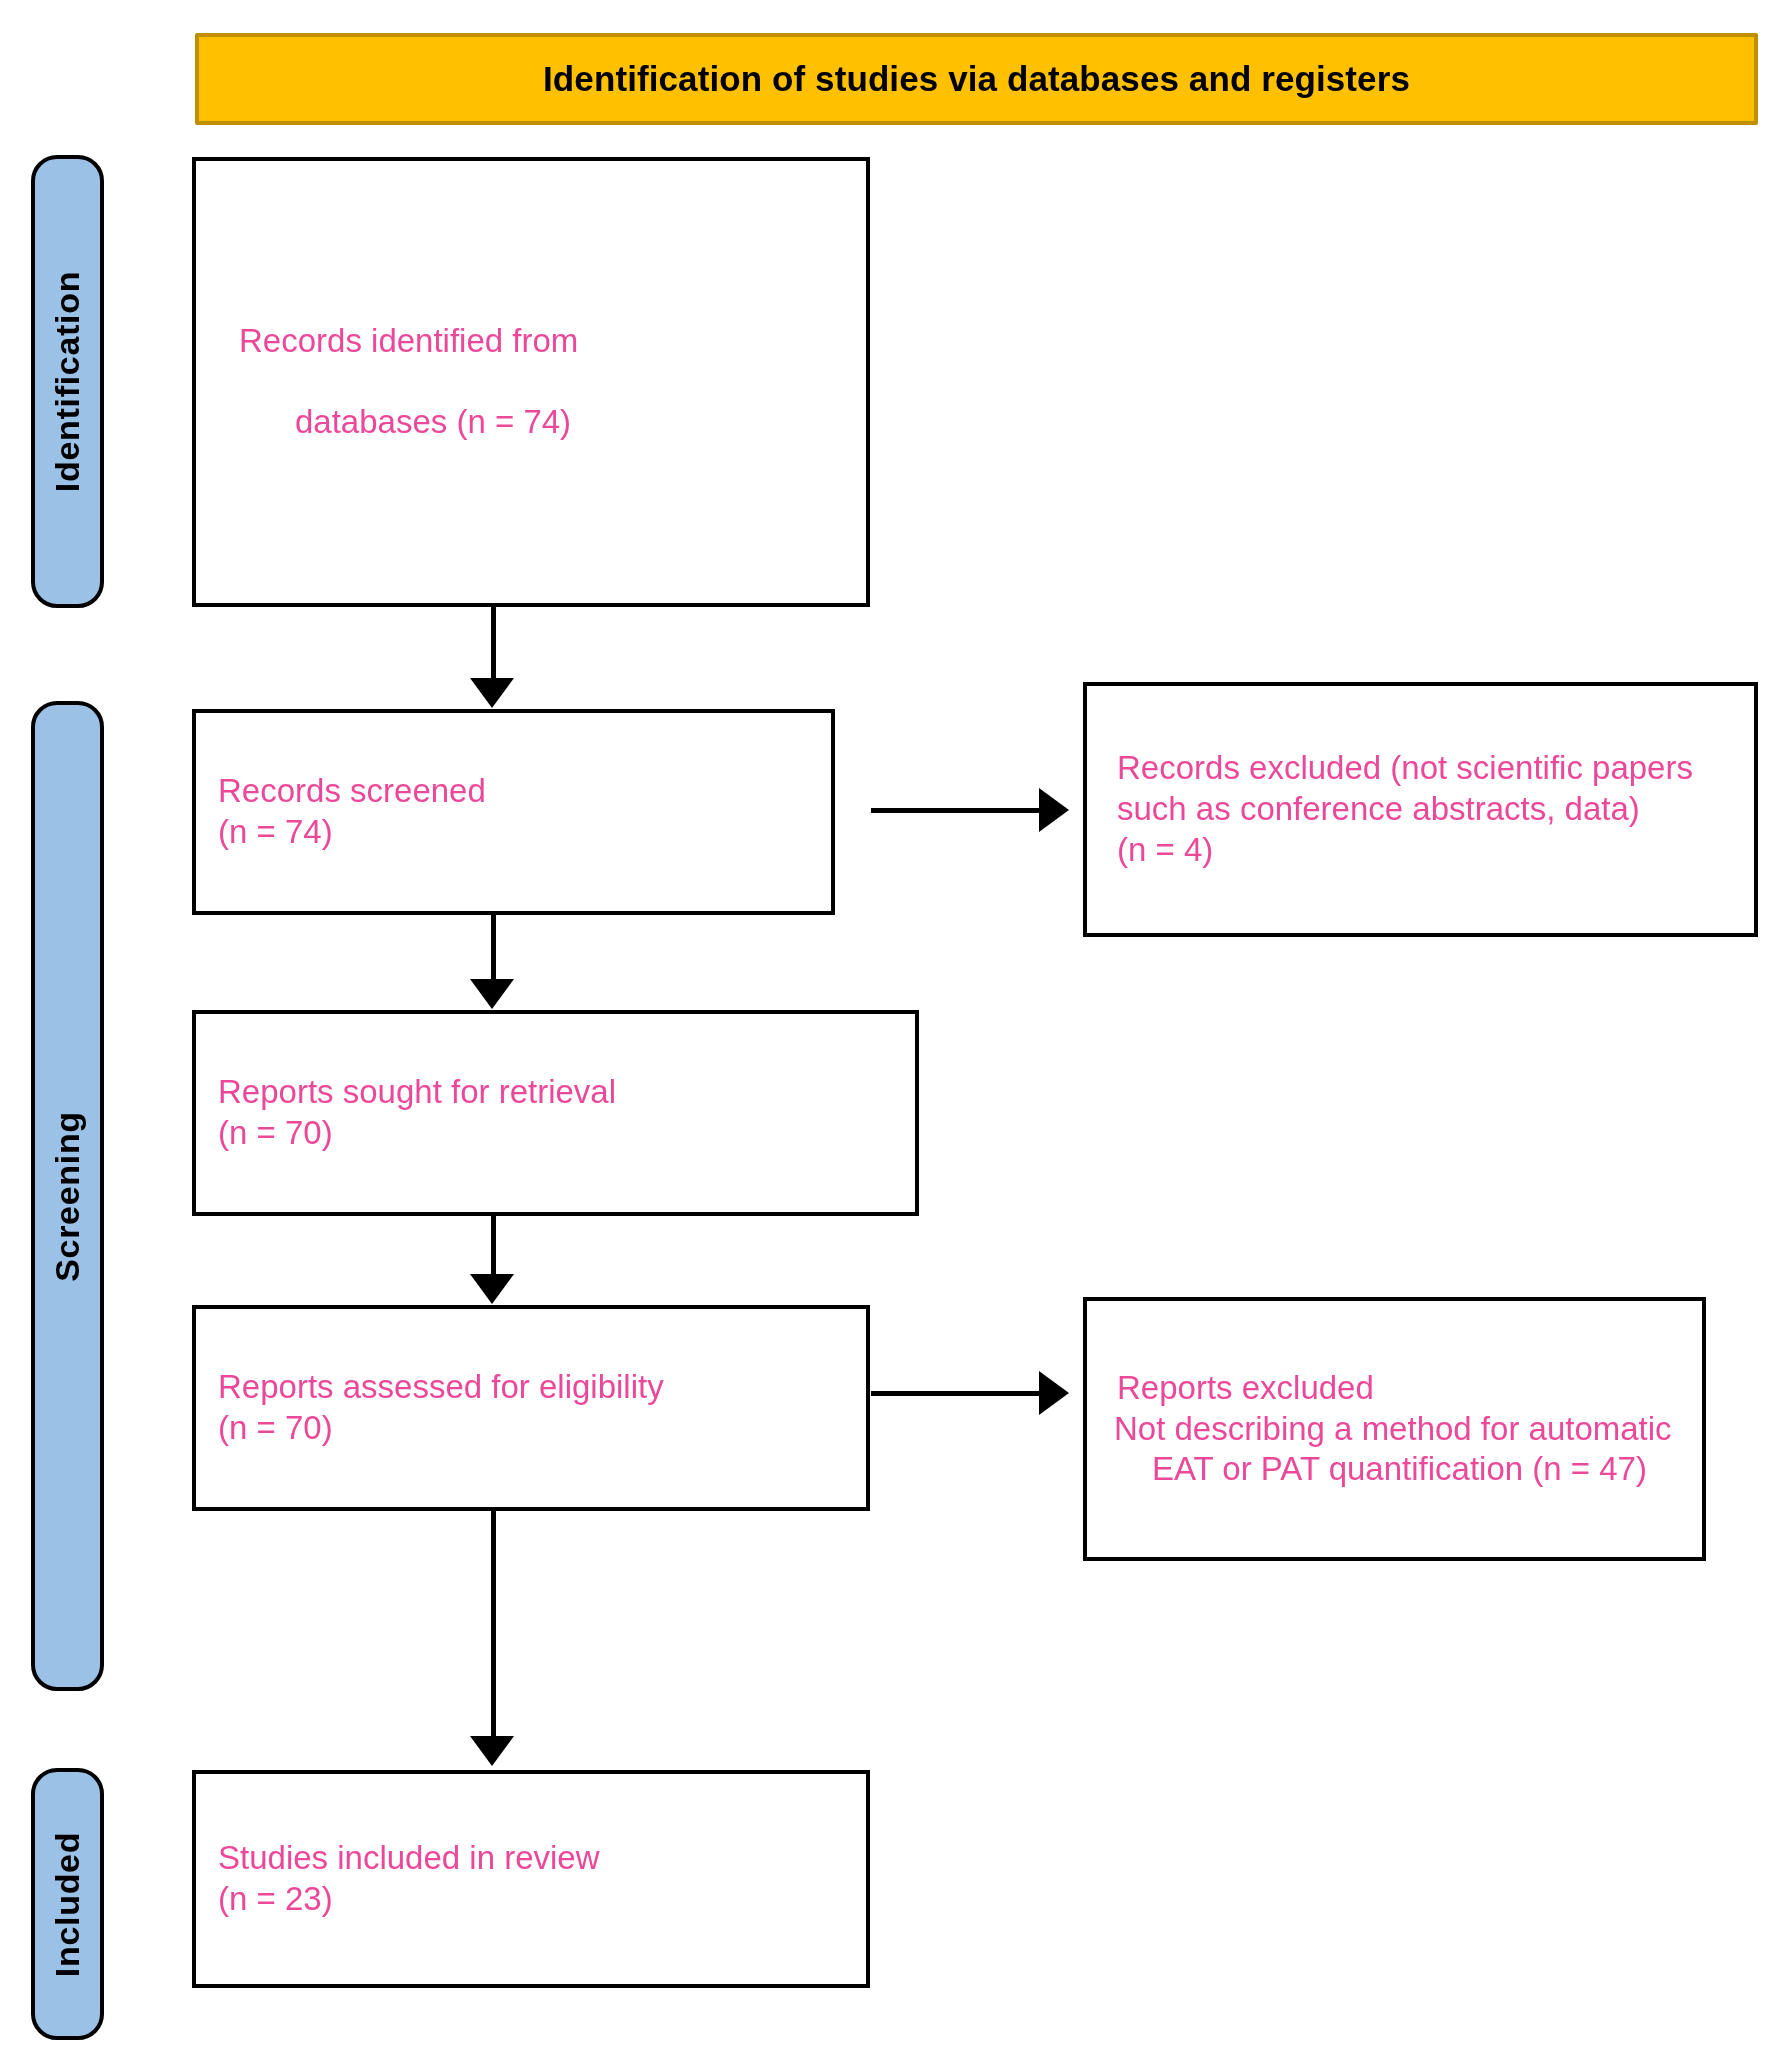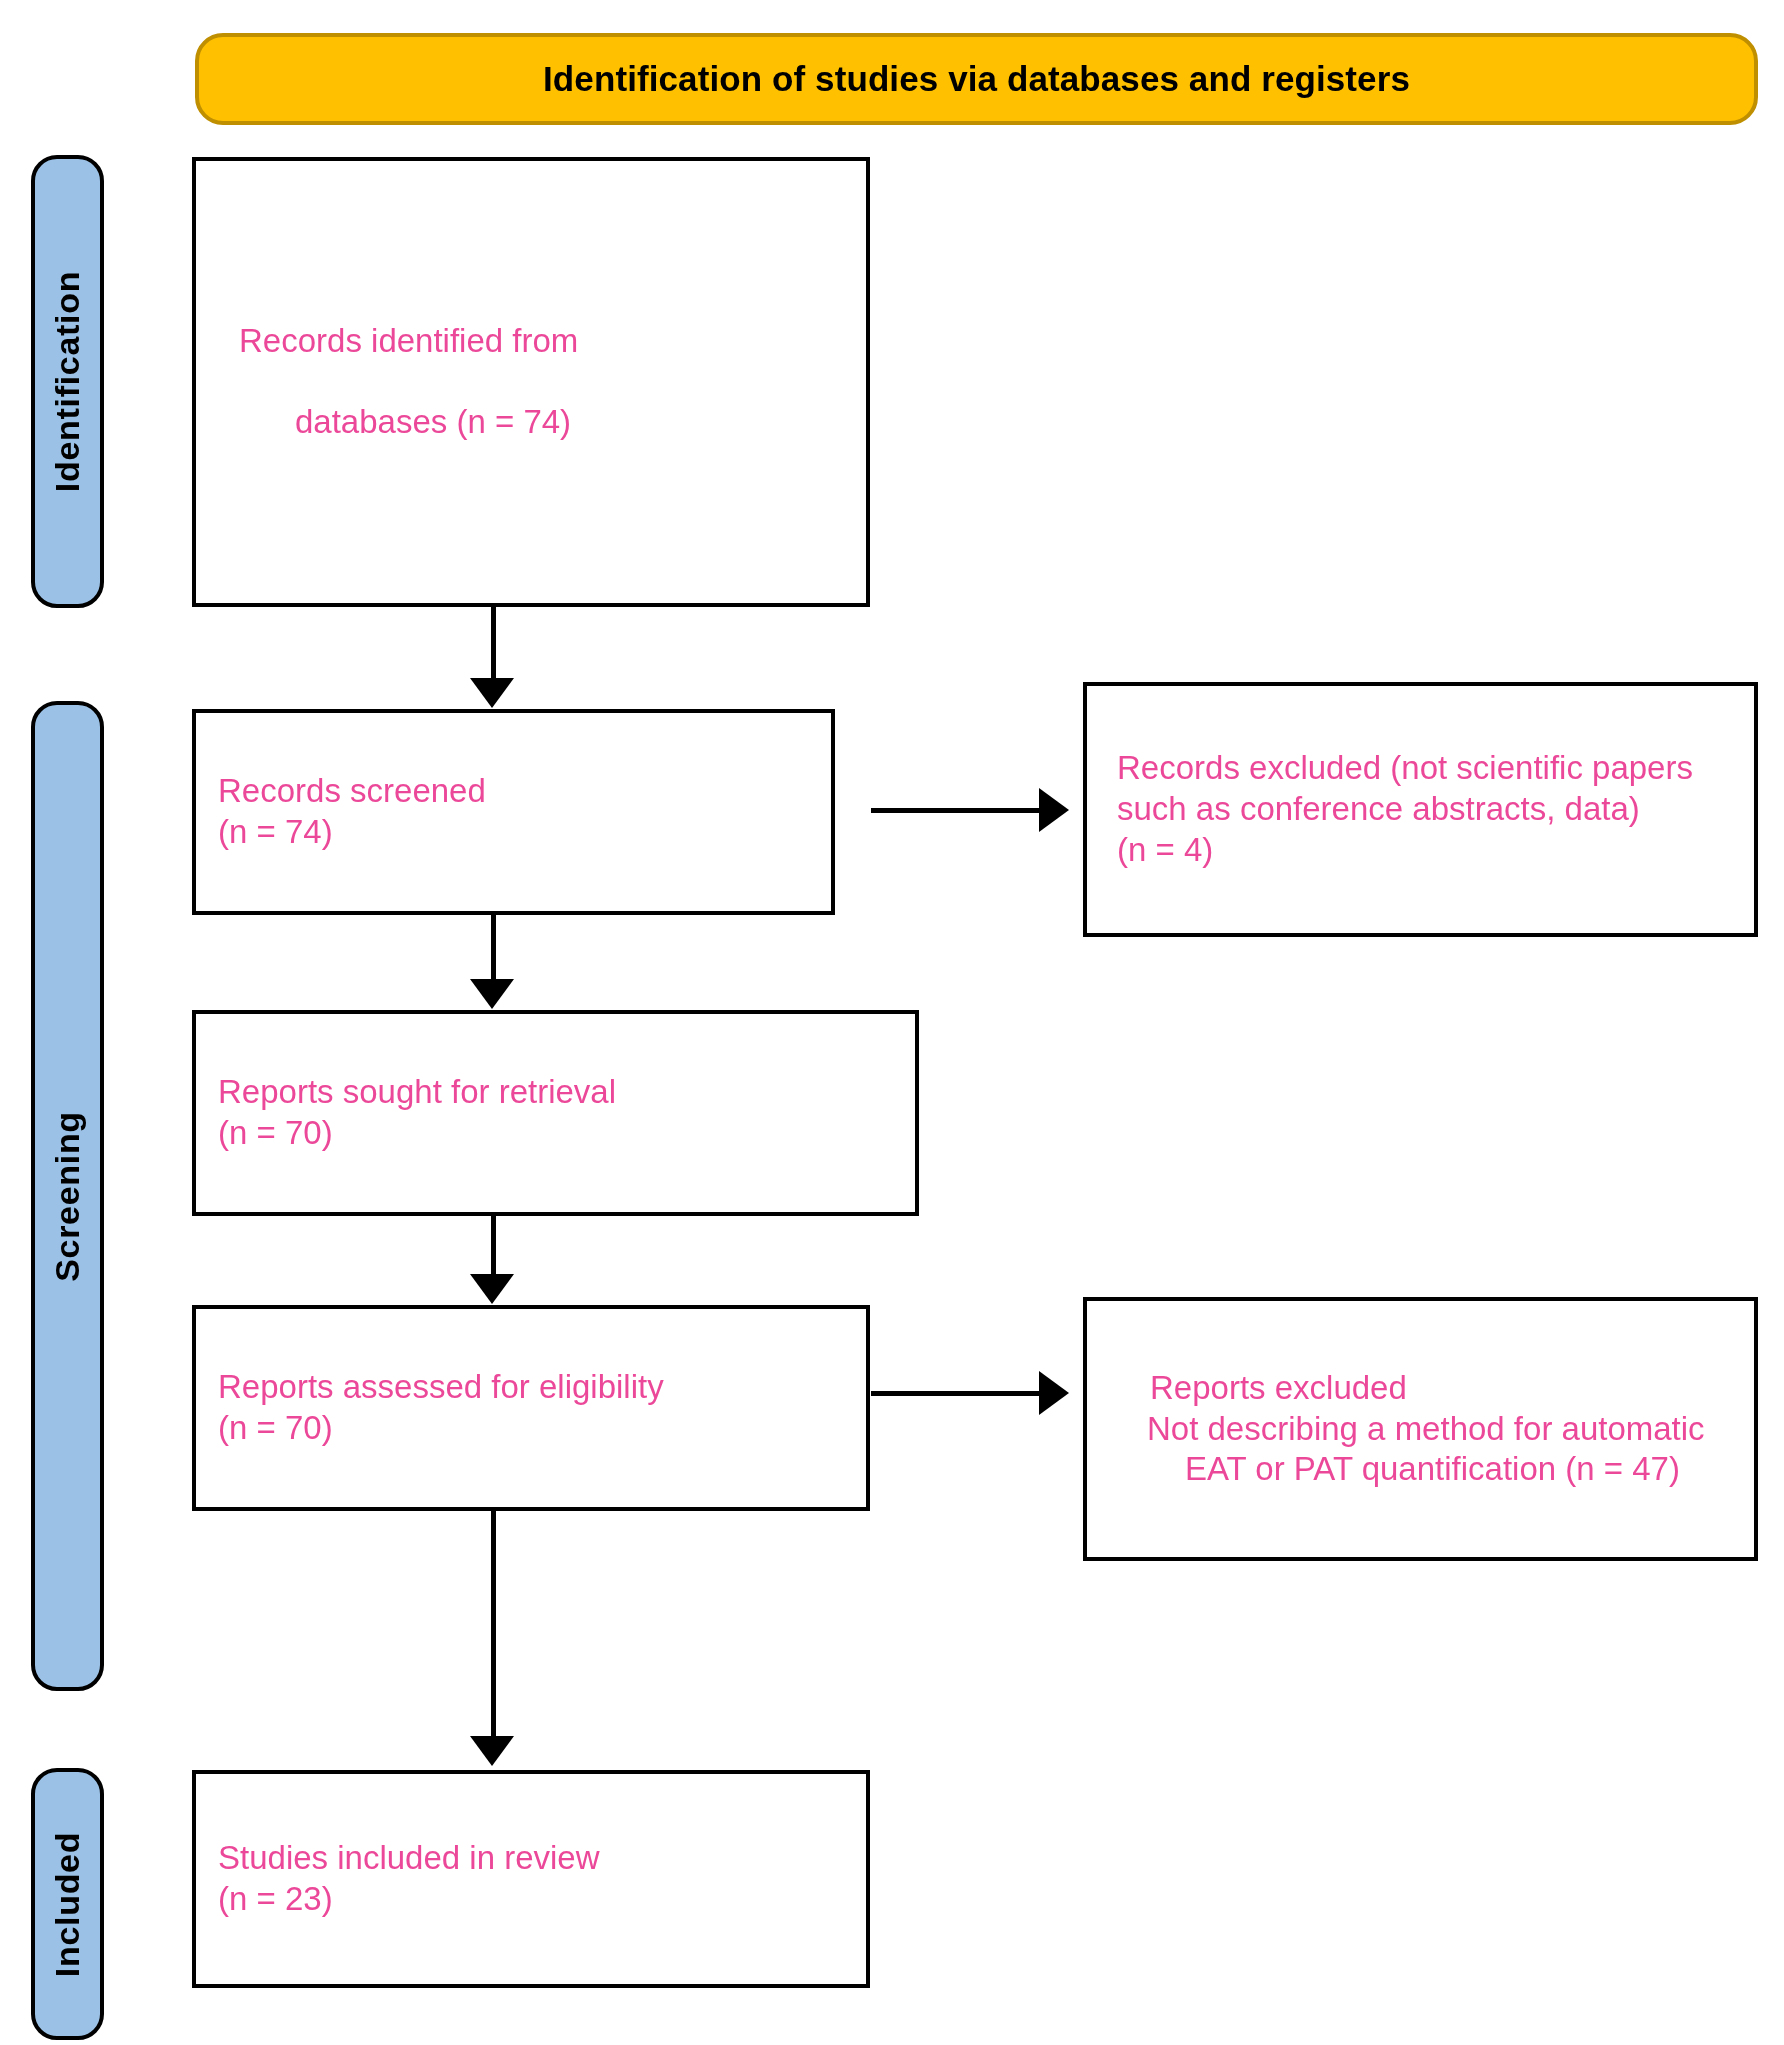--- a/index.html
+++ b/index.html
@@ -20,21 +20,21 @@
 
   
   .header-banner {
     position: absolute;
     left: 195px;
     top: 33px;
     width: 1563px;
     height: 92px;
     background: #ffc000;
     border: 4.1px solid #bf8f00;
-    border-radius: 28px;
+    border-radius: 2px;
     box-sizing: border-box;
     display: flex;
     align-items: center;
     justify-content: center;
   }
   .header-banner .banner-text {
     font-size: 35px;
     font-weight: bold;
     color: #000000;
     letter-spacing: 0.1px;
@@ -91,21 +91,21 @@
   }
 
   #box-identified      { left: 192px;  top: 157px;  width: 678px; height: 450px; }
   #box-identified .box-text { text-align: left; padding-left: 43px; padding-right: 41px; text-indent: 0; }
   #box-identified .line2 { padding-left: 56px; display: block; }
 
   #box-screened        { left: 192px;  top: 709px; width: 643px; height: 206px; }
   #box-excluded-records{ left: 1083px; top: 682px; width: 675px;  height: 255px; }
   #box-sought          { left: 192px;  top: 1010px; width: 727px; height: 206px; }
   #box-assessed        { left: 192px;  top: 1305px; width: 678px; height: 206px; }
-  #box-excluded-reports{ left: 1083px; top: 1297px; width: 675px;  height: 264px; padding-left: 33px; }
+  #box-excluded-reports{ left: 1083px; top: 1297px; width: 623px;  height: 264px; }
   #box-included        { left: 192px;  top: 1770px; width: 678px; height: 218px; }
 
   
   .conn {
     position: absolute;
     background: #000000;
   }
   .v-line { width: 4.7px; }
   .h-line { height: 4.7px; }
 

